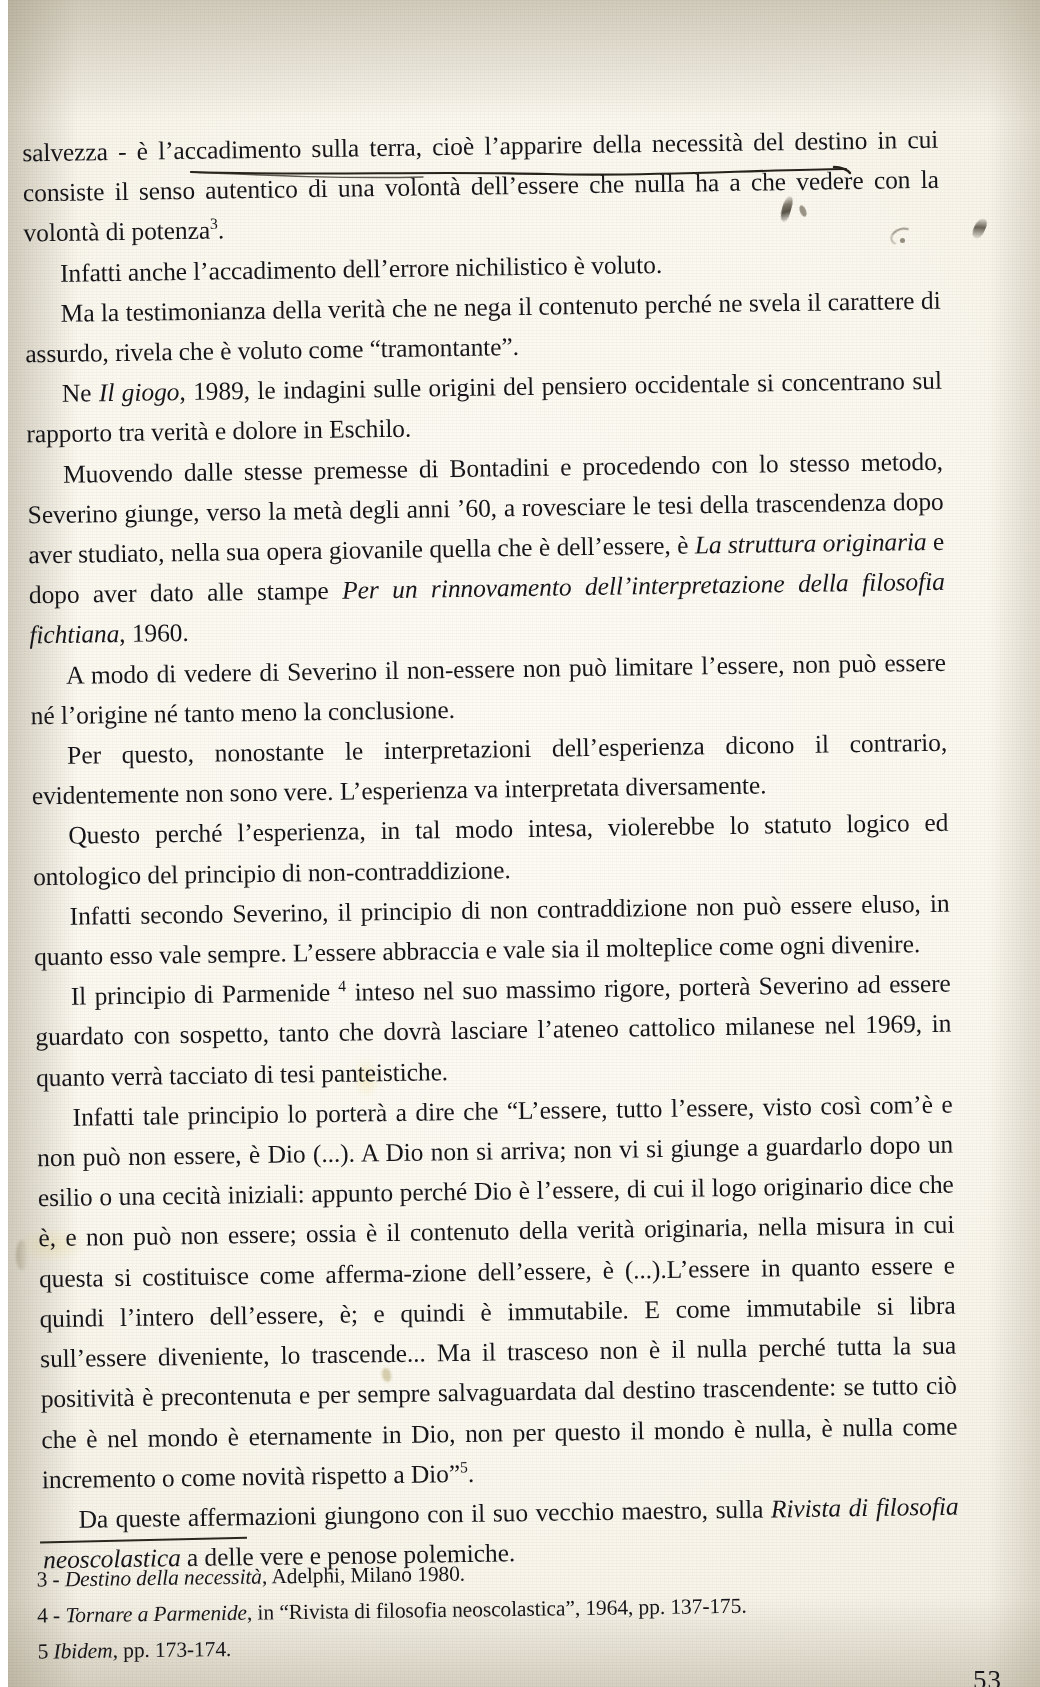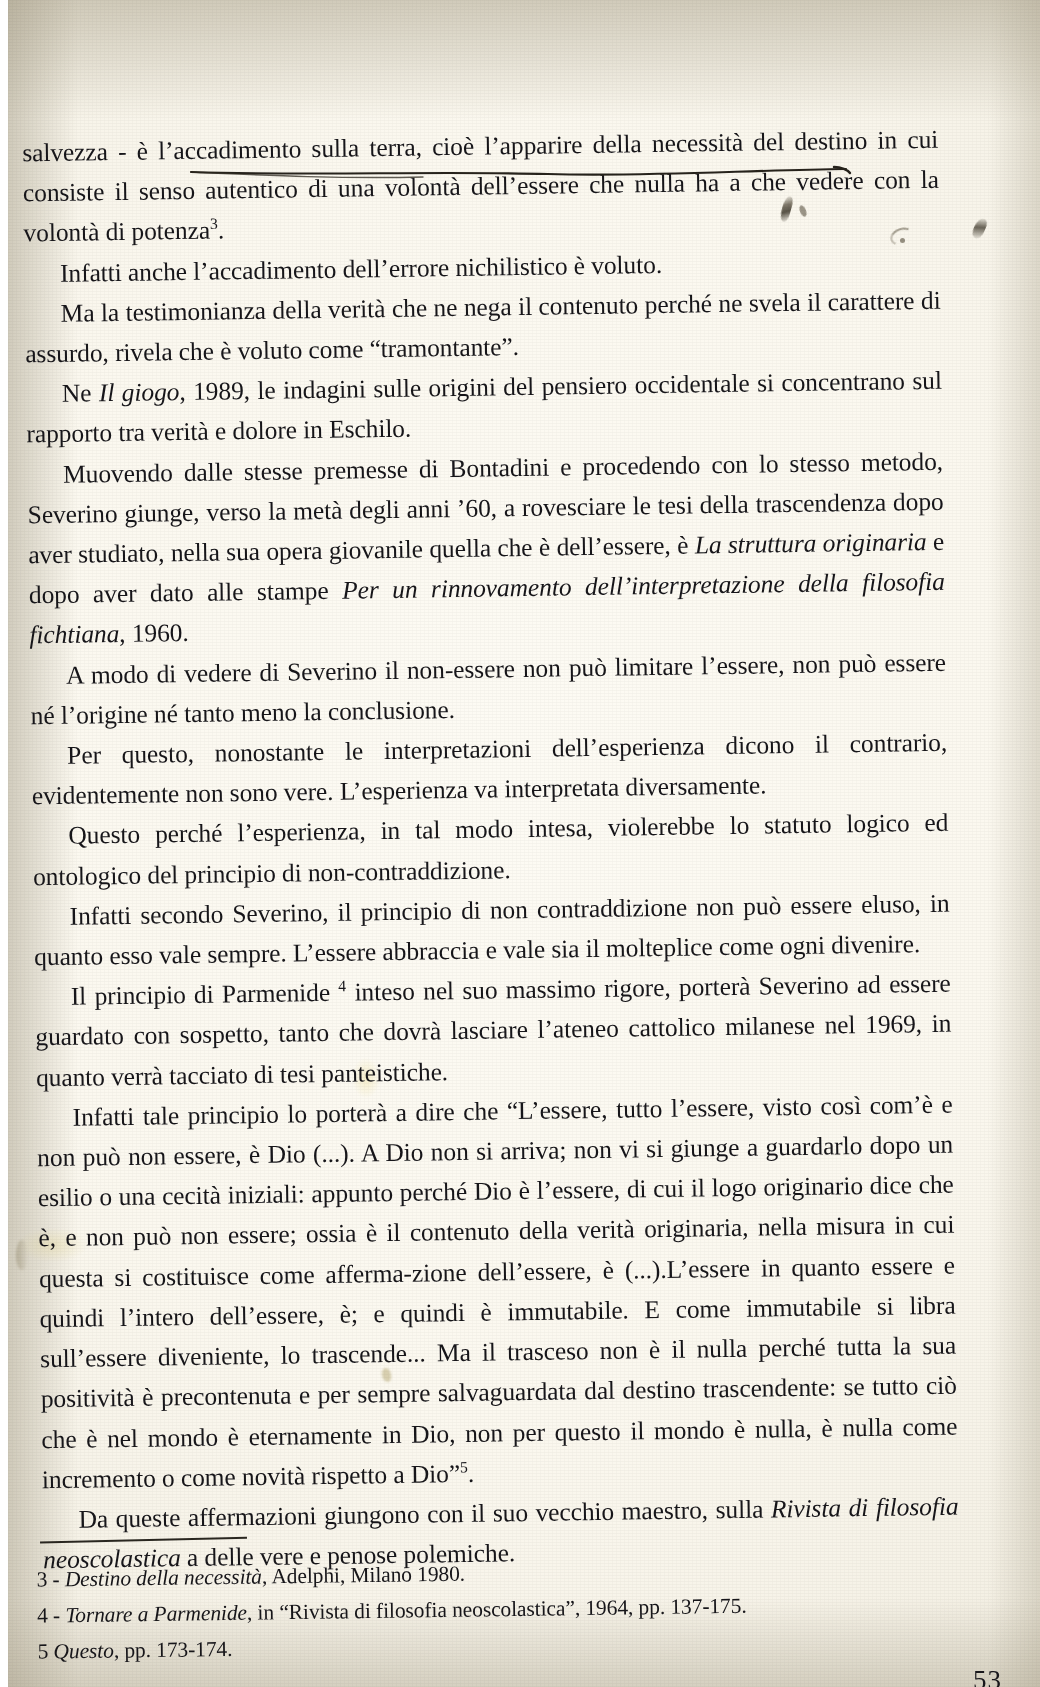--- a/index.html
+++ b/index.html
@@ -239,21 +239,21 @@
     <p class="para"><span>Infatti secondo Severino, il principio di non contraddizione non può essere eluso, in quanto esso vale sempre. L’essere abbraccia e vale sia il molteplice come ogni divenire.</span></p>
     <p class="para"><span>Il principio di Parmenide </span><sup class="fnref">4</sup><span> inteso nel suo massimo rigore, porterà Severino ad essere guardato con sospetto, tanto che dovrà lasciare l’ateneo cattolico milanese nel 1969, in quanto verrà tacciato di tesi panteistiche.</span></p>
     <p class="para"><span>Infatti tale principio lo porterà a dire che “L’essere, tutto l’essere, visto così com’è e non può non essere, è Dio (...). A Dio non si arriva; non vi si giunge a guardarlo dopo un esilio o una cecità iniziali: appunto perché Dio è l’essere, di cui il logo originario dice che è, e non può non essere; ossia è il contenuto della verità originaria, nella misura in cui questa si costituisce come afferma-zione dell’essere, è (...).L’essere in quanto essere e quindi l’intero dell’essere, è; e quindi è immutabile. E come immutabile si libra sull’essere diveniente, lo trascende... Ma il trasceso non è il nulla perché tutta la sua positività è precontenuta e per sempre salvaguardata dal destino trascendente: se tutto ciò che è nel mondo è eternamente in Dio, non per questo il mondo è nulla, è nulla come incremento o come novità rispetto a Dio”</span><sup class="fnref">5</sup><span>.</span></p>
     <p class="para"><span>Da queste affermazioni giungono con il suo vecchio maestro, sulla </span><i>Rivista di filosofia neoscolastica</i><span> a delle vere e penose polemiche.</span></p>
   </div>
 
   <div class="footnotes">
     <div class="fn-rule"></div>
     <p class="fn-line"><span>3 - </span><i>Destino della necessità</i><span>, Adelphi, Milano 1980.</span></p>
     <p class="fn-line"><span>4 - </span><i>Tornare a Parmenide</i><span>, in “Rivista di filosofia neoscolastica”, 1964, pp. 137-175.</span></p>
-    <p class="fn-line"><span>5 </span><i>Questo</i><span>, pp. 173-174.</span></p>
+    <p class="fn-line"><span>5 </span><i>Ibidem</i><span>, pp. 173-174.</span></p>
   </div>
 
   <div class="page-number">53</div>
 
   <svg class="pen-underline" viewBox="0 0 1040 1687" preserveAspectRatio="none">
     <path d="M 183 172 C 300 176, 420 171, 540 174 C 640 177, 740 170, 838 169" fill="none" stroke="#27231c" stroke-width="2.1" stroke-linecap="round"></path>
     <path d="M 183 172 C 250 175, 330 179, 415 177" fill="none" stroke="#2c281f" stroke-width="1.4" stroke-linecap="round" opacity=".75"></path>
     <path d="M 826 167 C 833 167, 840 170, 842 173" fill="none" stroke="#27231c" stroke-width="2.4" stroke-linecap="round"></path>
   </svg>
 

